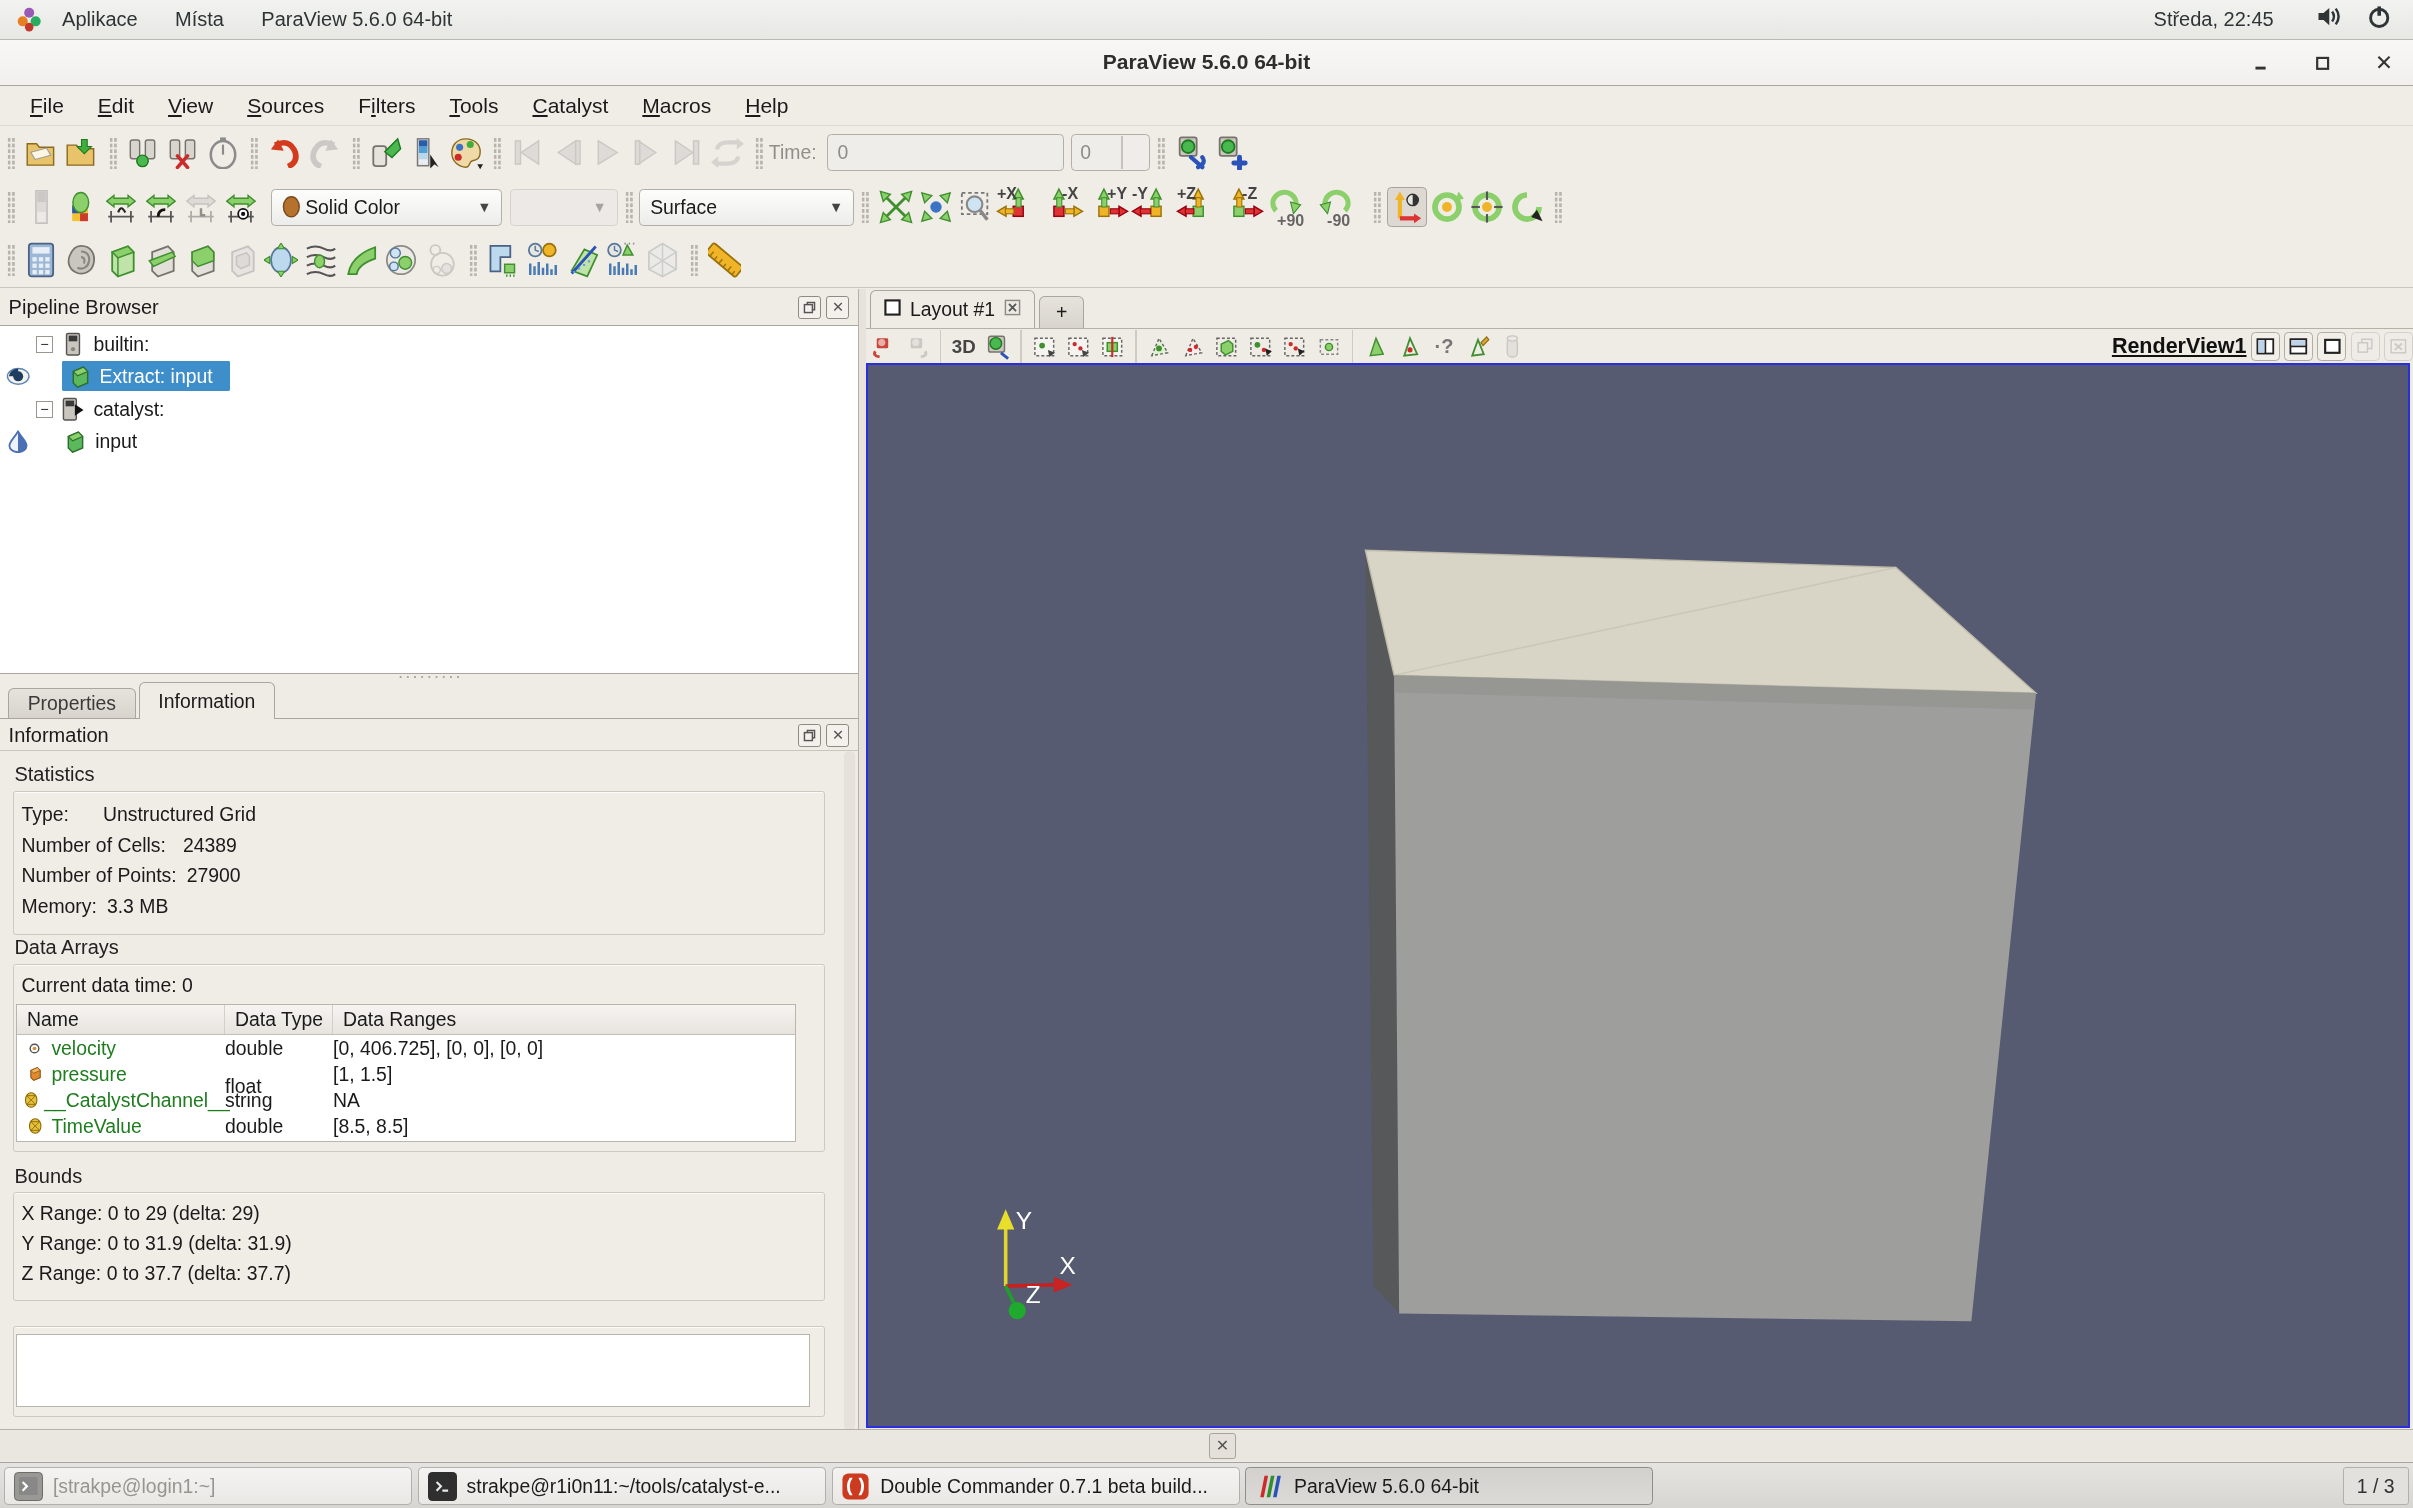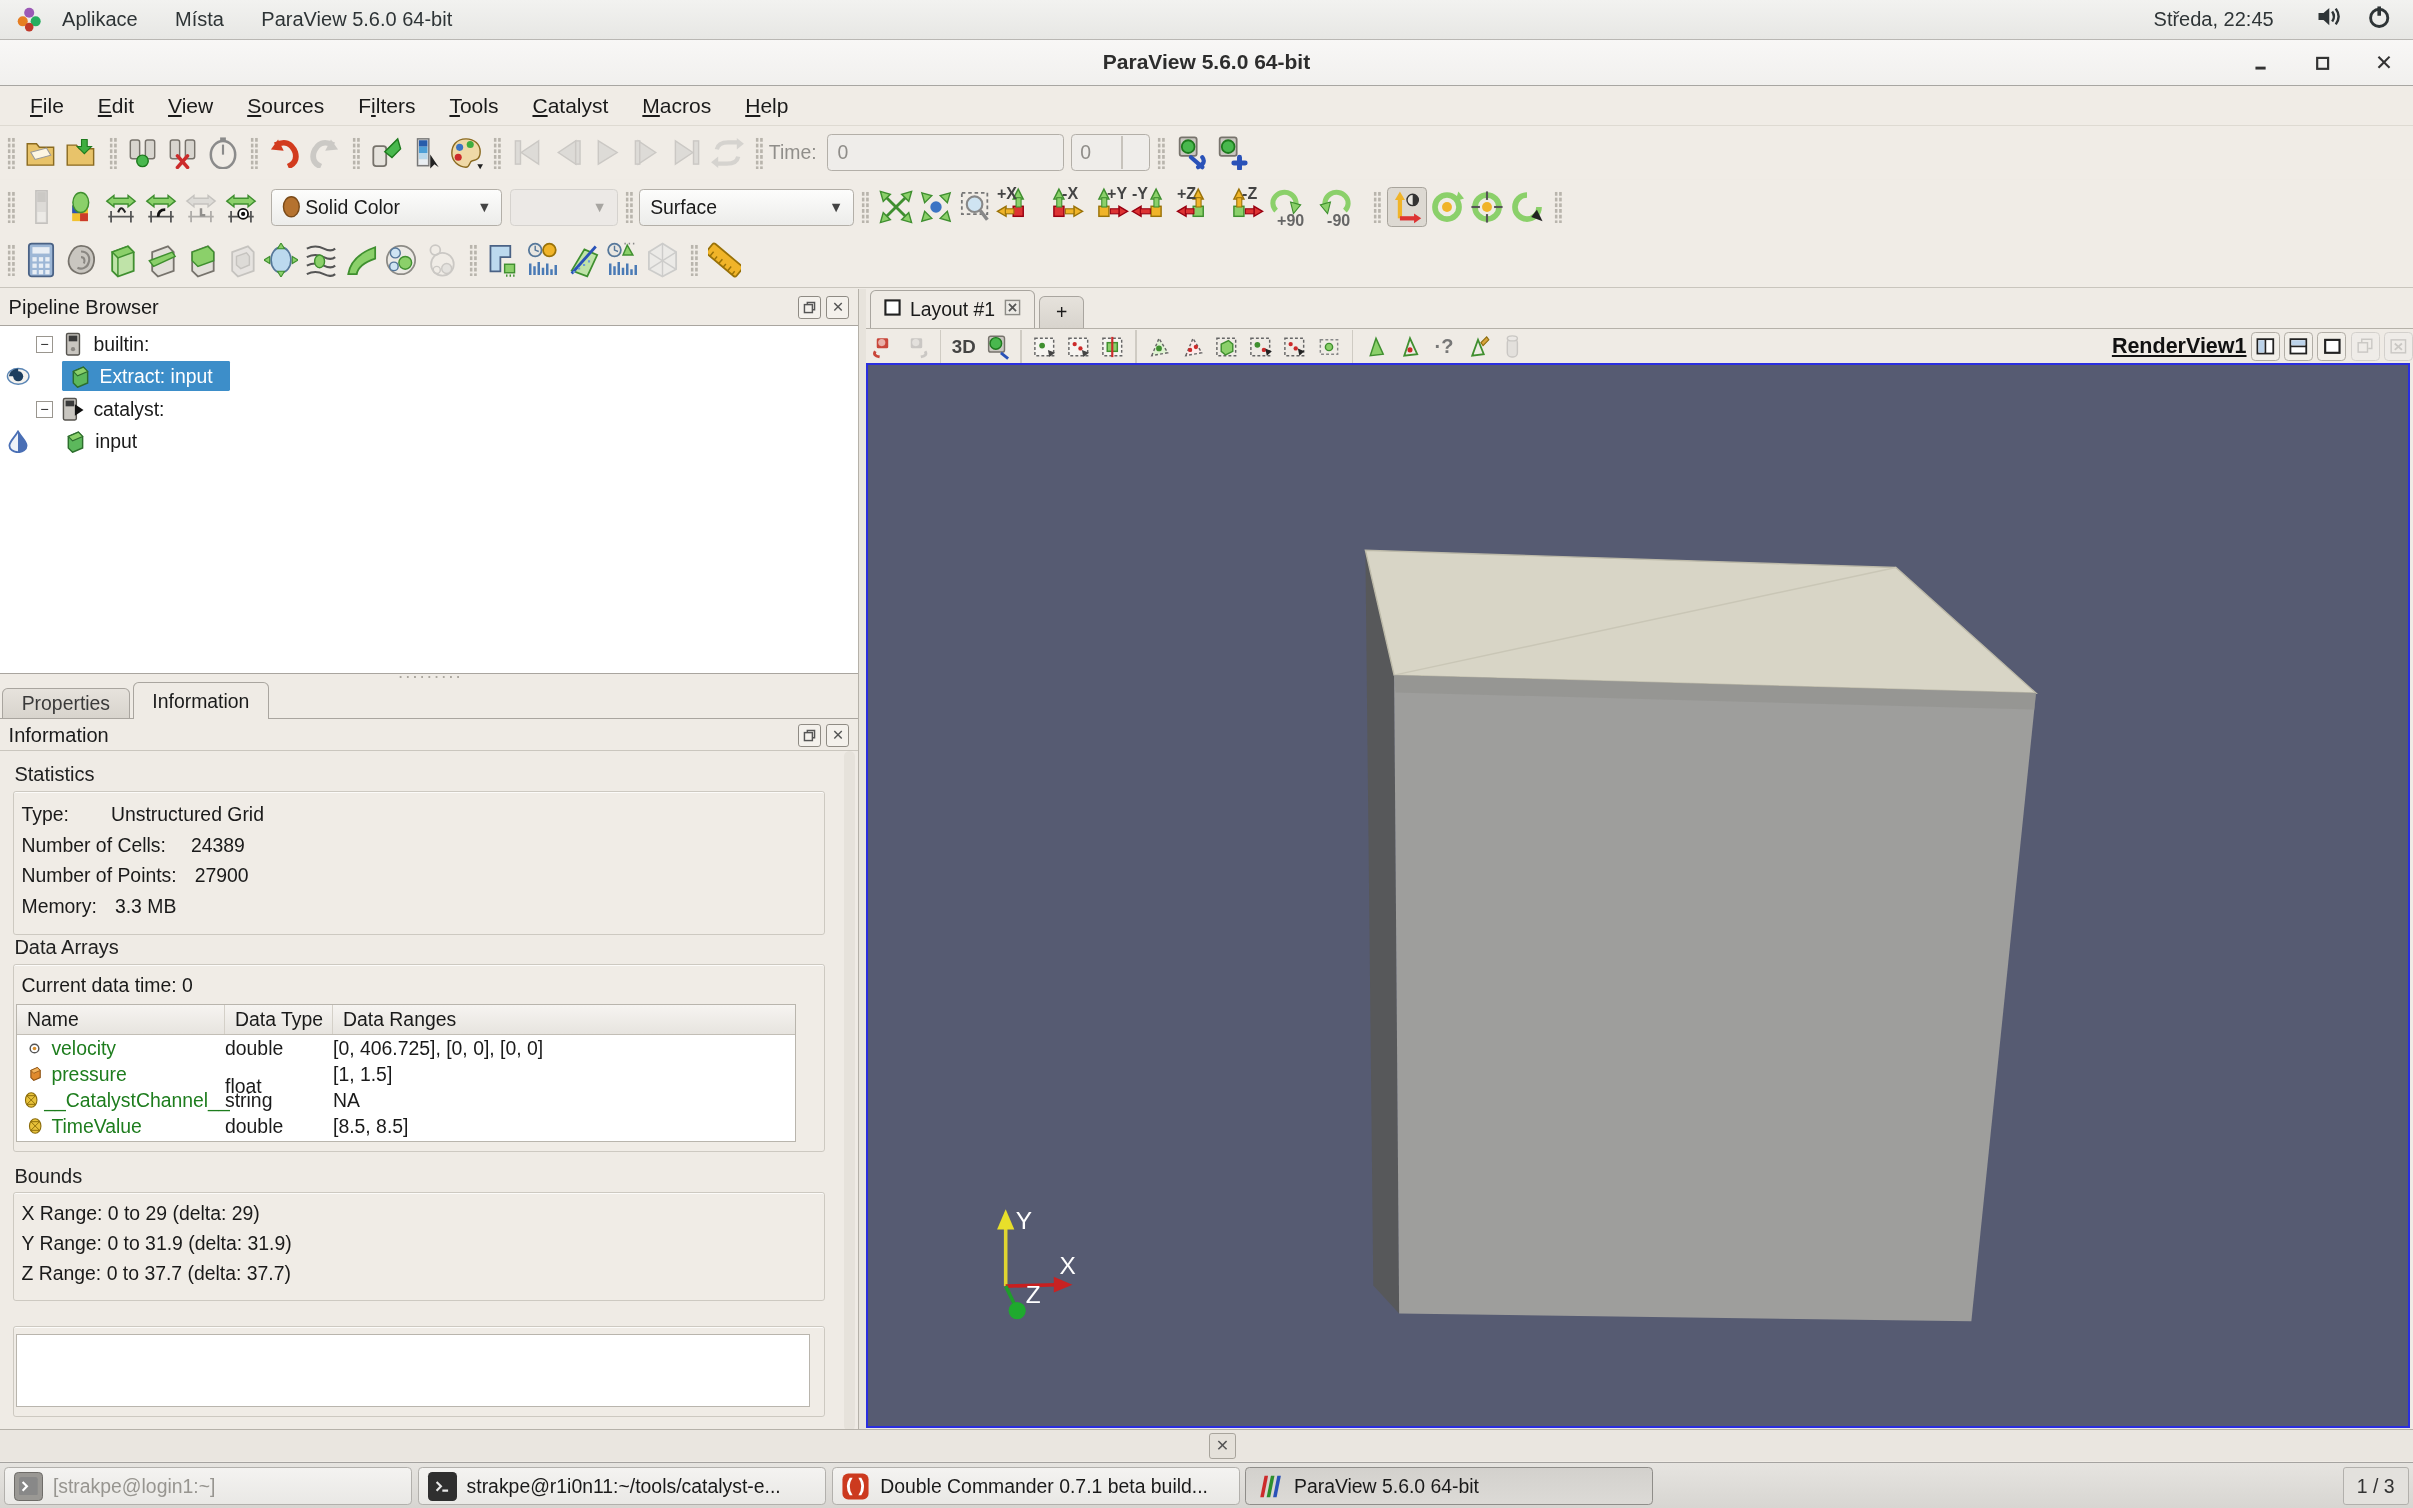--- a/index.html
+++ b/index.html
@@ -55,32 +55,32 @@
   .gutter { width:36px; display:flex; align-items:center; justify-content:center; flex:0 0 auto; }
   .expander { width:17px; height:17px; border:1.4px solid #9a968f; background:#fff; display:flex; align-items:center; justify-content:center; font-size:14.4px; color:#333; margin-right:7.2px; }
   .nodeicon { width:26px; height:26px; margin-right:7.2px; display:flex; align-items:center; justify-content:center; }
   .sel-row { background:#3d8ec9; color:#fff; border-radius:1.4px; }
   .rowlabel { padding:1.4px 7.2px 1.4px 0; }
 
   .hsplit { position:absolute; left:0; top:385px; width:858px; height:5.7px; display:flex; justify-content:center; align-items:center; }
   .hsplit .dots { width:65px; height:4.3px; background-image:radial-gradient(#aaa69e 1.4px, transparent 1.6px); background-size:7.2px 4.3px; }
 
   
-  #panel-tabs { position:absolute; left:0; top:391px; width:858px; height:39px; border-bottom:1.4px solid #a9a59f; display:flex; align-items:flex-end; padding-left:2px; }
+  #panel-tabs { position:absolute; left:0; top:391px; width:858px; height:39px; border-bottom:1.4px solid #a9a59f; display:flex; align-items:flex-end; padding-left:8px; }
   .tab { height:33px; display:flex; align-items:center; padding:0 18.7px; border:1.4px solid #a9a59f; border-bottom:none; border-radius:5.7px 5.7px 0 0; margin-right:2.9px; font-size:19.4px; }
   .tab.inactive { background:linear-gradient(#e6e2dc,#d8d4cd); color:#3a3a3a; height:30px; }
   .tab.active { background:#efebe5; height:37px; position:relative; top:1.4px; }
 
   #info-head { position:absolute; left:0; top:430px; width:858px; height:32px; display:flex; align-items:center; padding:0 8.6px; font-size:20px; }
   #info-body { position:absolute; left:0; top:461px; width:858px; height:680px; background:#efebe5; border-top:0.7px solid #cac6be; }
   #info-scrollbar { position:absolute; right:2.9px; top:0; width:11.5px; height:680px; background:#e6e2db; border-radius:5.7px; }
 
   .sect-head { position:absolute; left:14.4px; font-size:20px; color:#222; }
   .groupbox { position:absolute; left:13px; width:812px; border:1.4px solid #cdc9c1; border-radius:2.9px; background:#f0ece6; box-shadow:inset 0 0.7px 0 #fff; }
-  .statline { position:absolute; left:21.5px; display:flex;gap:8px; }
+  .statline { position:absolute; left:21.5px; display:flex; }
   .statline .v { margin-left:17px; }
 
   .datatable { position:absolute; left:16px; width:780px; background:#fff; border:1.4px solid #b9b5ad; }
   .dt-header { display:flex; height:30px; background:linear-gradient(#f6f4f1,#e7e4df); border-bottom:1.4px solid #c2beb6; align-items:center; font-size:19.4px; }
   .dt-col { padding-left:10px; border-right:1.4px solid #d4d0c8; height:100%; display:flex; align-items:center; }
   .dt-row { display:flex; height:26px; align-items:center; font-size:19.4px; }
   .arrname { color:#1e7d1e; }
   .aricon { width:21.5px; display:inline-flex; justify-content:center; margin:0 5.7px 0 7.2px; }
 
   

